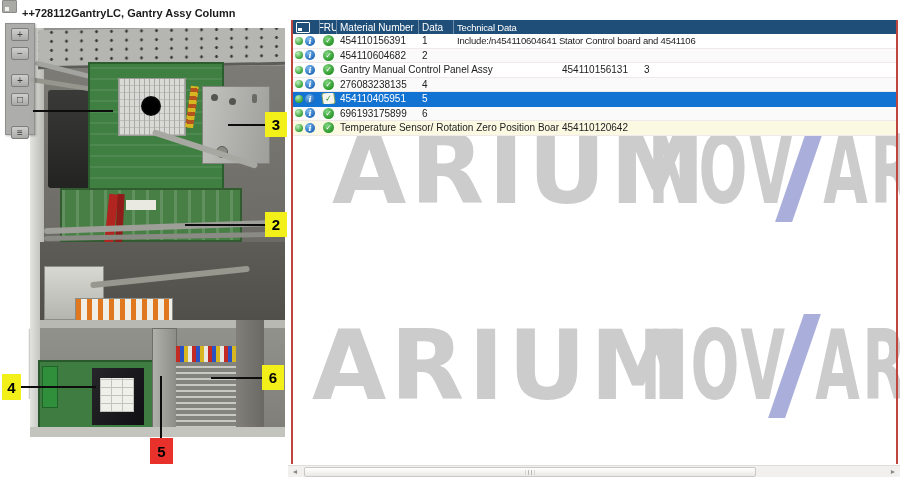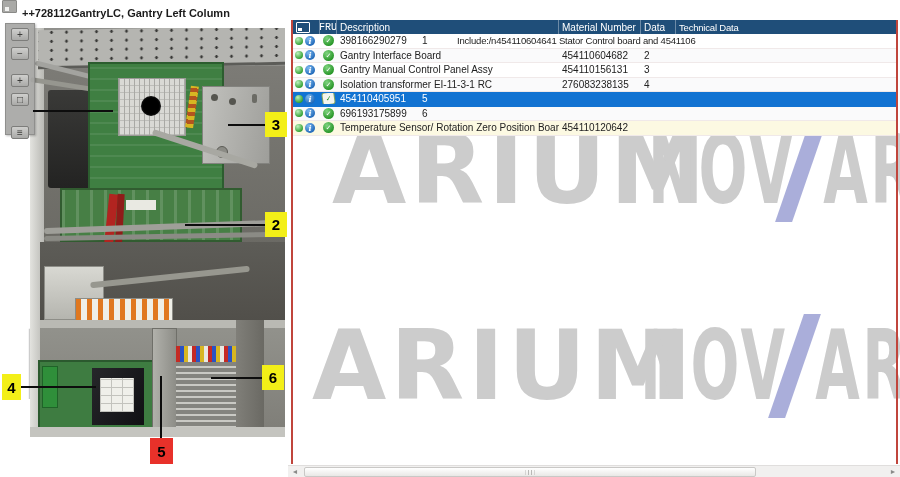--- a/index.html
+++ b/index.html
@@ -107,21 +107,21 @@
   .parts-table{position:absolute;left:293px;top:20px;width:603px;z-index:4;font-size:10px;color:#222;}
   .t-head{display:flex;height:14px;background:#1f4e79;color:#fff;align-items:center;}
   .t-head .cell{border-right:1px solid rgba(255,255,255,.35);height:100%;display:flex;align-items:center;
     padding:0 3px;box-sizing:border-box;overflow:hidden;white-space:nowrap;}
   .row{display:flex;height:13.5px;align-items:center;background:#fff;border-bottom:1px solid #f0e9e9;}
   .row.alt{background:#fafafb;}
   .row.tint-yellow{background:#fcf9e2;}
   .row.selected{background:#1273d2;color:#fff;border-bottom-color:#1273d2;}
   .cell{box-sizing:border-box;padding:0 3px;overflow:hidden;white-space:nowrap;}
   .c-ico{width:27px;display:flex;align-items:center;gap:2px;padding:0 1px 0 2px;}
-  .c-fru{width:17px;display:flex;align-items:center;justify-content:center;padding:0;font-family:Liberation Mono, monospace;}
+  .c-fru{width:17px;display:flex;align-items:center;justify-content:center;padding:0;}
   .c-desc{width:222px;}
   .c-mat{width:82px;}
   .c-item{width:35px;}
   .c-tech{flex:1;font-size:9.5px;letter-spacing:-0.2px;}
   .thumb-ico{width:12px;height:9px;border:1px solid #fff;border-radius:1px;position:relative;}
   .thumb-ico:after{content:"";position:absolute;left:1px;bottom:1px;width:4px;height:3px;background:#fff;}
   .dot-ico{width:8px;height:8px;border-radius:50%;
     background:radial-gradient(circle at 35% 30%,#bdf0bd,#2f9e2f 75%);flex:none;}
   .info-ico{width:10px;height:10px;border-radius:50%;flex:none;
     background:radial-gradient(circle at 35% 30%,#7db9ef,#1e67b8 75%);
@@ -140,21 +140,21 @@
   .sb-track{position:relative;flex:1;height:12px;}
   .sb-thumb{position:absolute;left:2px;top:1px;width:452px;height:10px;border:1px solid #c9c8c6;
     border-radius:2px;background:linear-gradient(#ffffff,#e9e8e6);box-sizing:border-box;cursor:pointer;}
   .sb-grip{position:absolute;left:50%;top:2px;width:9px;height:5px;transform:translateX(-50%);
     background:repeating-linear-gradient(90deg,#b9b8b6 0 1px,transparent 1px 3px);}
 </style>
 </head>
 <body>
 
 <div class="win-icon"></div>
-<div class="page-title">++728112GantryLC, Gantry Left Column</div>
+<div class="page-title">++728112GantryLC, Gantry Assy Column</div>
 
 <div class="wm-row" style="left:0;top:124px;width:900px;">
   <span class="wm-txt" style="left:40px;">NOV  ARIUM</span>
   <div class="wm-slash" style="left:252px;"></div>
   <span class="wm-txt wm-cond" style="left:648px;">NOV  AR</span>
   <div class="wm-slash" style="left:793px;"></div>
 </div>
 <div class="wm-row" style="left:0;top:320px;width:900px;">
   <span class="wm-txt" style="left:20px;">NOV  ARIUM</span>
   <div class="wm-slash" style="left:230px;"></div>
@@ -226,47 +226,45 @@
 
 <div class="red-line left"></div>
 <div class="red-line right"></div>
 
 <div class="parts-table">
   <div class="t-head">
     <div class="cell c-ico">
       <span class="thumb-ico"></span>
     </div>
     <div class="cell c-fru">FRU</div>
-    <div class="cell c-desc">Description</div>
     <div class="cell c-mat">Material Number</div>
     <div class="cell c-item">Data</div>
     <div class="cell c-tech" style="border-right:none;">Technical Data</div>
   </div>
   <div id="table-body">
       <div class="row">
         <div class="cell c-ico">
           <span class="dot-ico"></span>
           <span class="info-ico">i</span>
         </div>
         <div class="cell c-fru">
           <span class="fru-ico">✓</span>
         </div>
-        <div class="cell c-mat">398166290279</div>
+        <div class="cell c-mat">454110156391</div>
         <div class="cell c-item">1</div>
         <div class="cell c-tech">Include:/n454110604641 Stator Control board and 4541106</div>
       </div>
       <div class="row alt">
         <div class="cell c-ico">
           <span class="dot-ico"></span>
           <span class="info-ico">i</span>
         </div>
         <div class="cell c-fru">
           <span class="fru-ico">✓</span>
         </div>
-        <div class="cell c-desc">Gantry Interface Board</div>
         <div class="cell c-mat">454110604682</div>
         <div class="cell c-item">2</div>
         <div class="cell c-tech"></div>
       </div>
       <div class="row">
         <div class="cell c-ico">
           <span class="dot-ico"></span>
           <span class="info-ico">i</span>
         </div>
         <div class="cell c-fru">
@@ -278,21 +276,20 @@
         <div class="cell c-tech"></div>
       </div>
       <div class="row alt">
         <div class="cell c-ico">
           <span class="dot-ico"></span>
           <span class="info-ico">i</span>
         </div>
         <div class="cell c-fru">
           <span class="fru-ico">✓</span>
         </div>
-        <div class="cell c-desc">Isolation transformer EI-11-3-1 RC</div>
         <div class="cell c-mat">276083238135</div>
         <div class="cell c-item">4</div>
         <div class="cell c-tech"></div>
       </div>
       <div class="row selected">
         <div class="cell c-ico">
           <span class="dot-ico"></span>
           <span class="info-ico">i</span>
         </div>
         <div class="cell c-fru">

